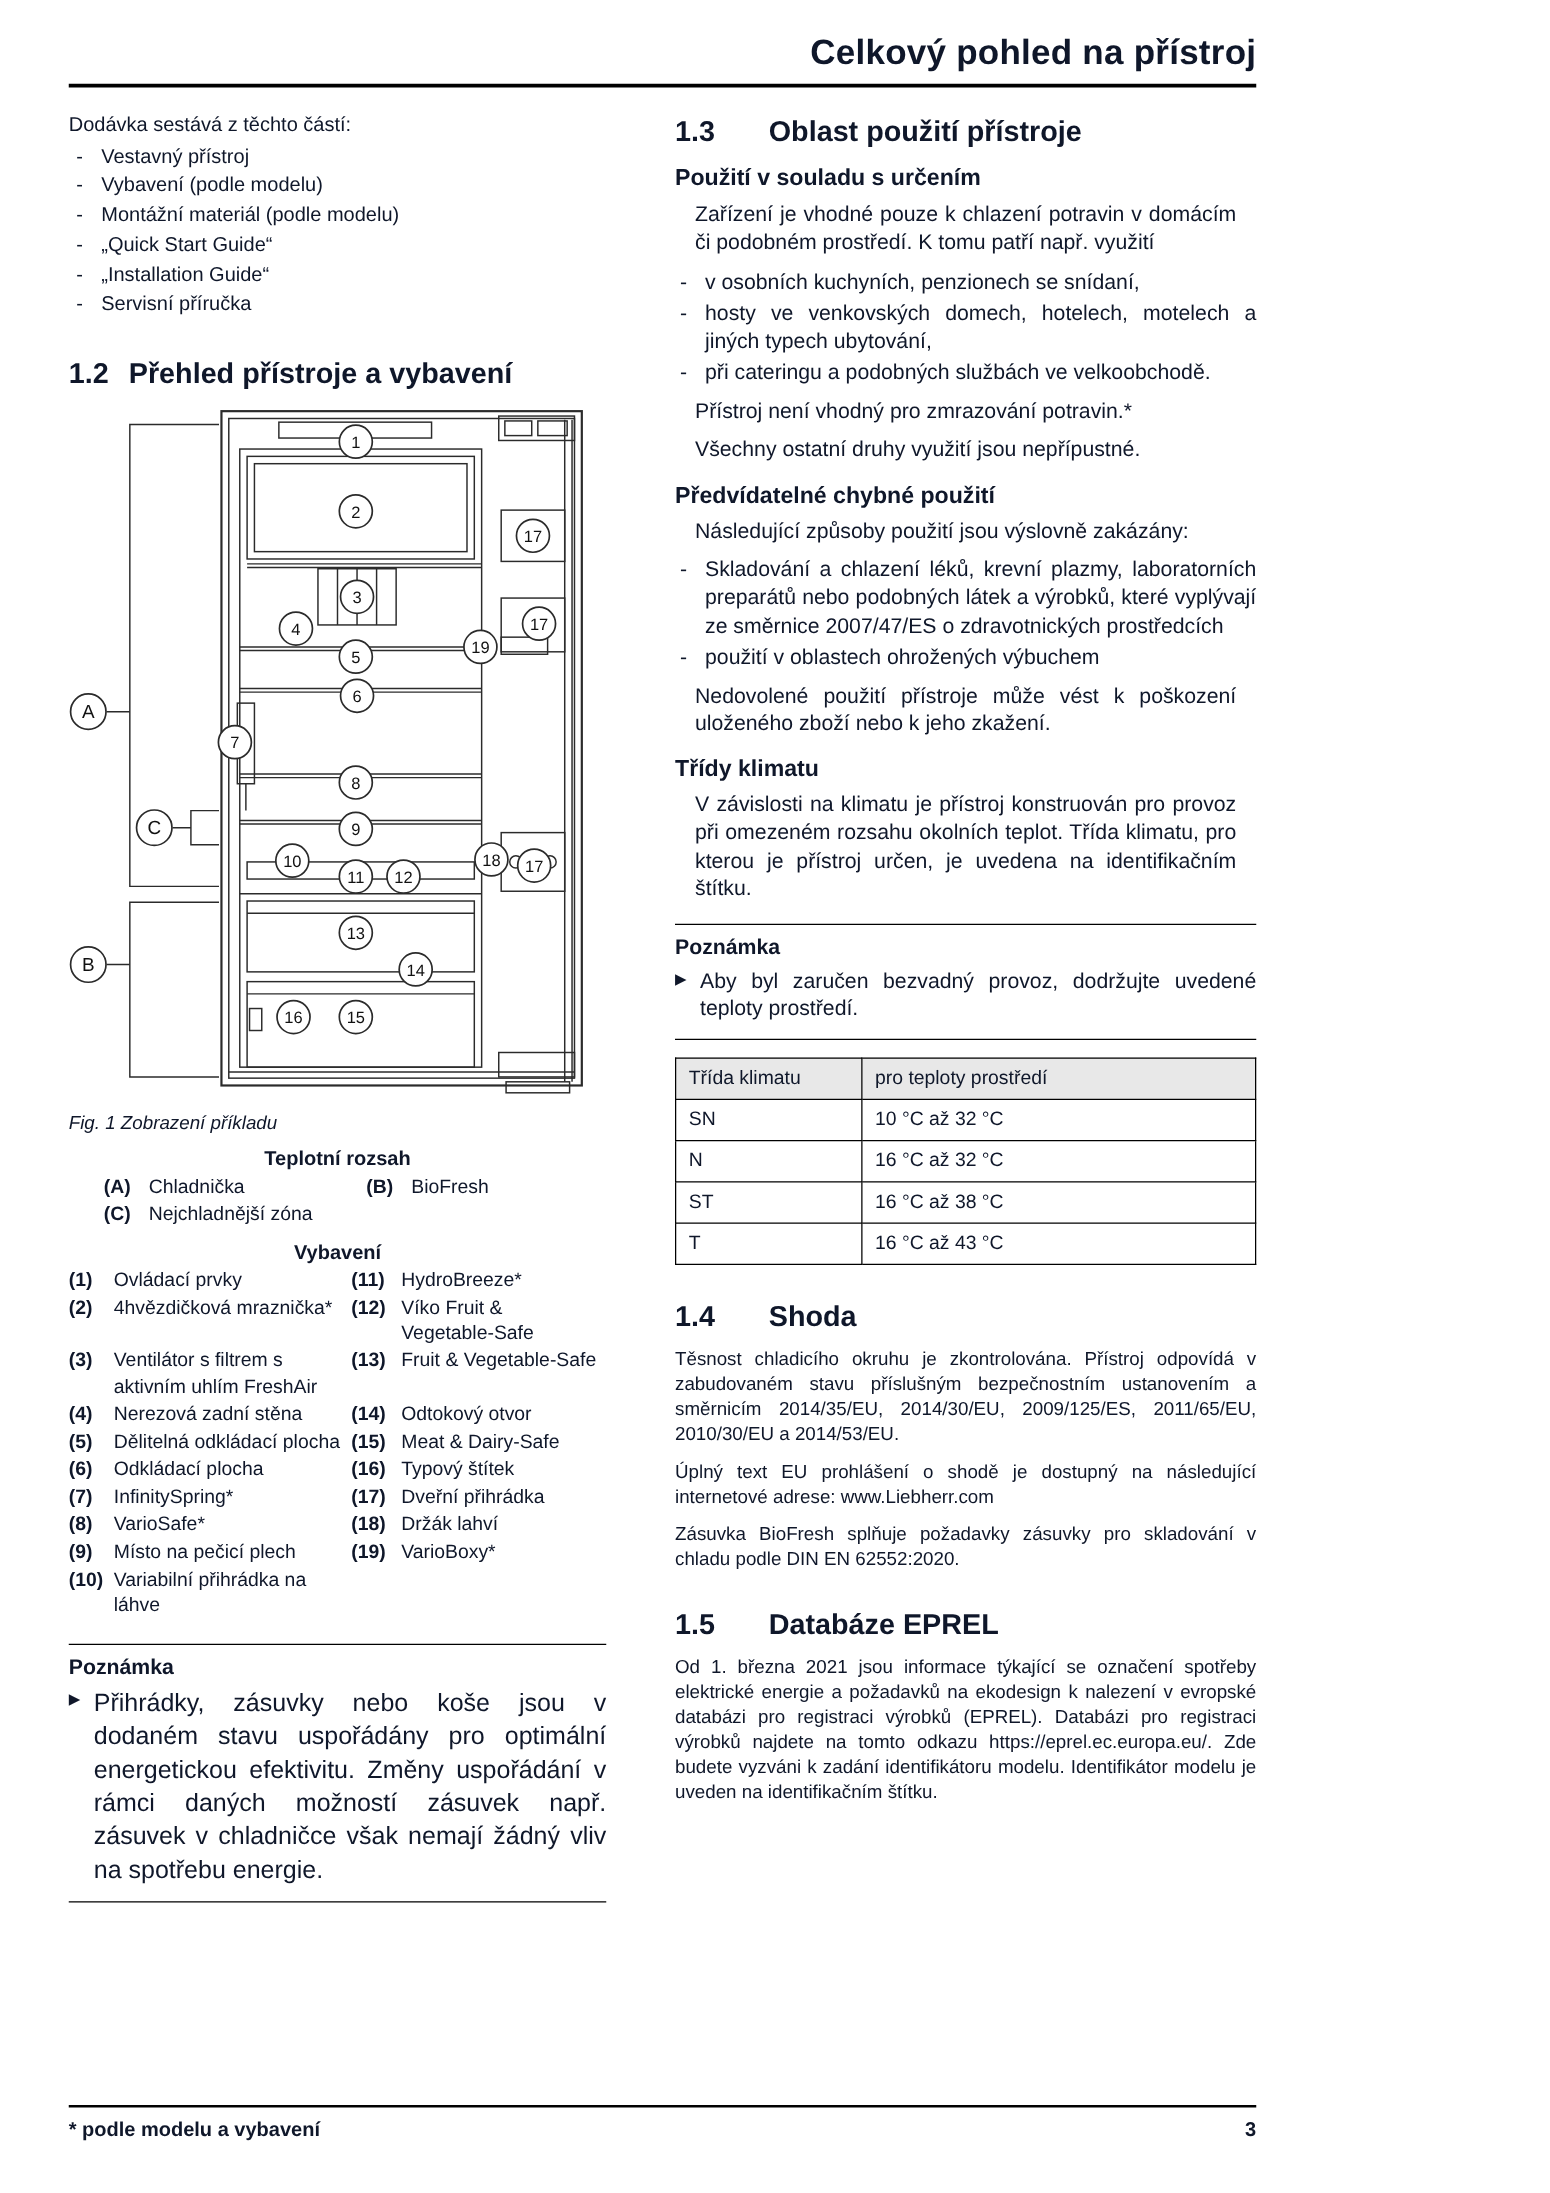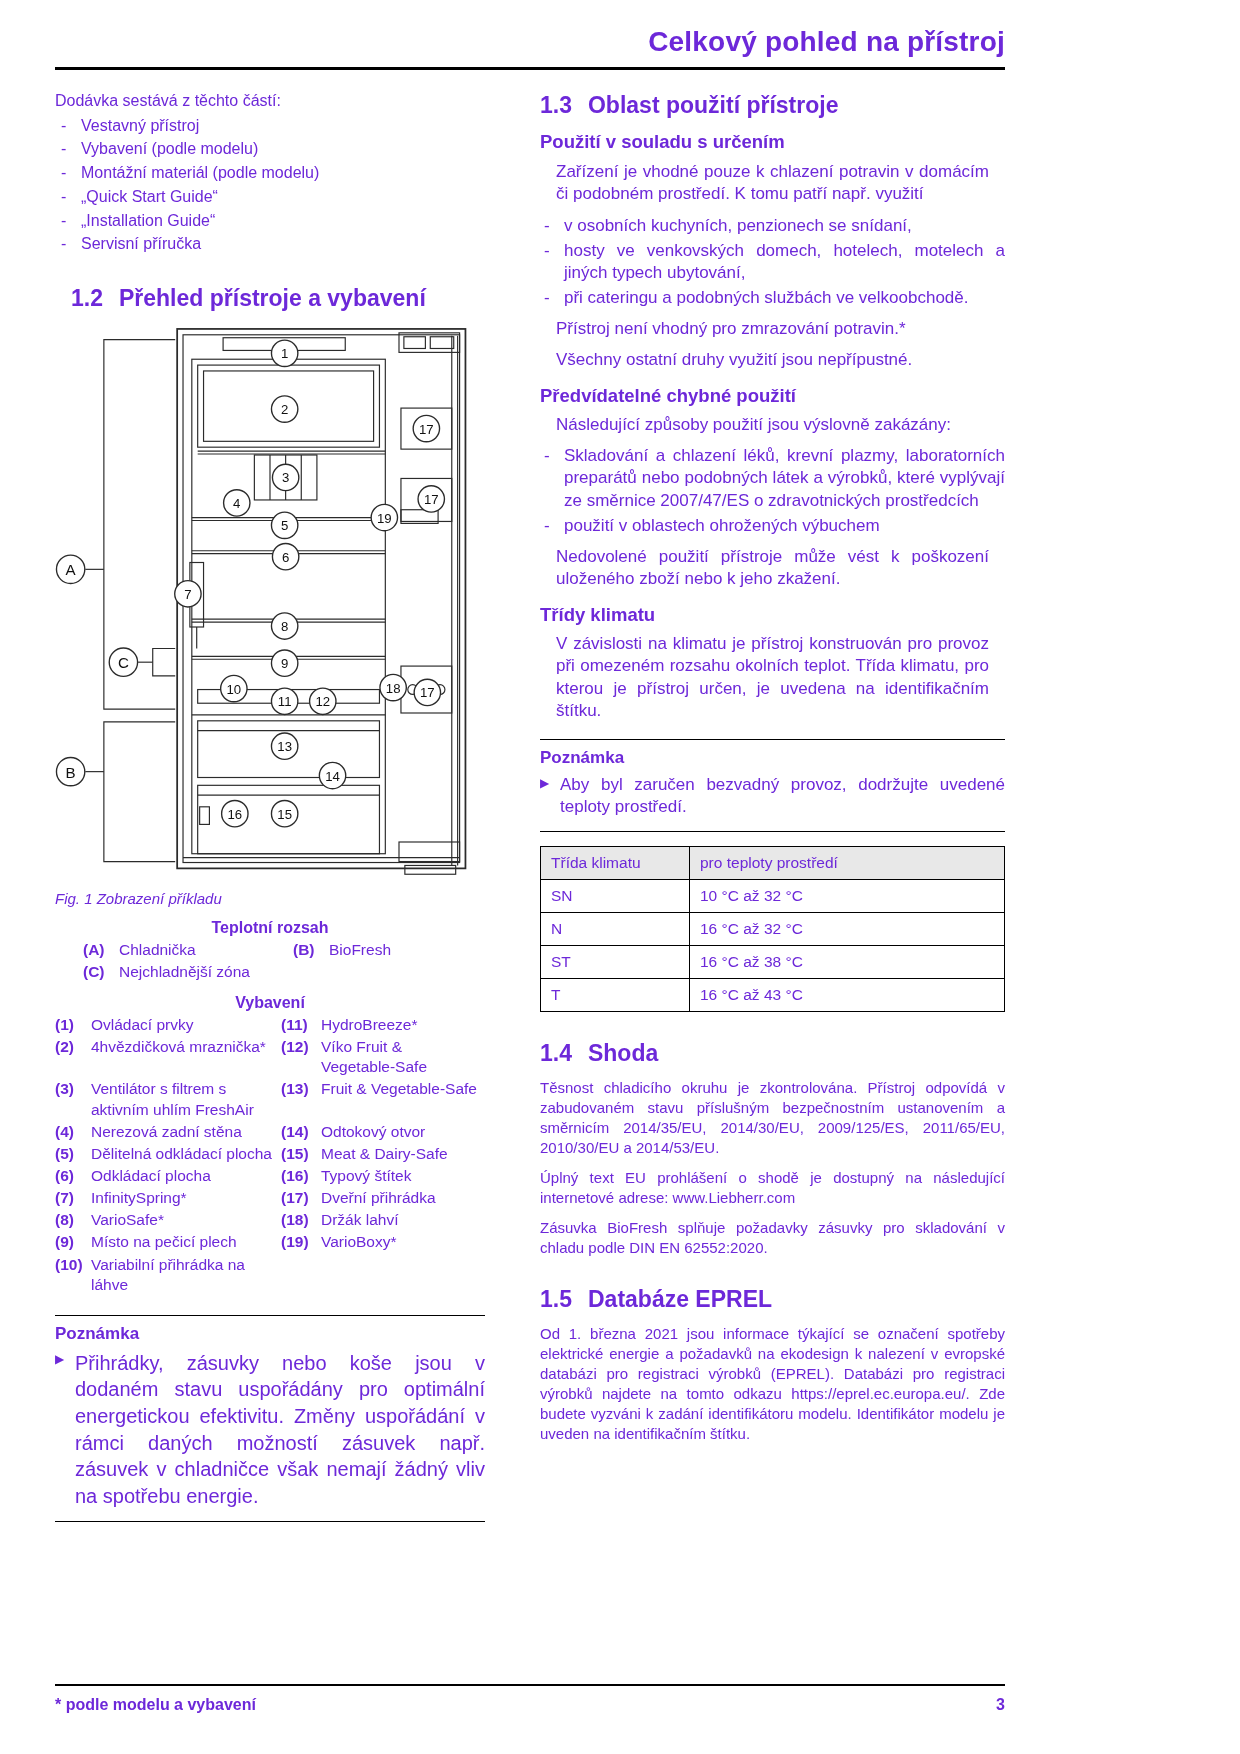--- a/index.html
+++ b/index.html
@@ -1,35 +1,35 @@
 <!DOCTYPE html>
 <html lang="cs"><head>
 <meta charset="utf-8">
 <style>
   html,body{margin:0;padding:0;background:#fff;}
   .page{position:relative;width:1240px;height:1754px;background:#fff;overflow:hidden;
-        font-family:"Liberation Sans",sans-serif;color:#6d28d9;}
+        font-family:"Liberation Sans",sans-serif;color:#0f172a;}
   .content{position:absolute;left:55px;top:26px;width:950px;}
 
   
   .page-header{border-bottom:3px solid #000;padding-bottom:9px;margin-bottom:20px;}
   .page-header h1{margin:0;font-size:28px;font-weight:bold;text-align:right;letter-spacing:.2px;}
 
   
   .cols{display:flex;gap:55px;align-items:flex-start;}
   .col-left{width:430px;flex:0 0 430px;}
   .col-right{width:465px;flex:0 0 465px;}
 
   
   .intro{font-size:16px;line-height:1.35;margin:0 0 3px;}
   .dash-list{list-style:none;margin:2px 0 0 4px;padding:0;}
   .dash-list li{position:relative;padding-left:22px;font-size:16px;line-height:1.36;margin-bottom:2px;}
   .dash-list li::before{content:"-";position:absolute;left:2px;}
 
-  .section-heading{display:flex;margin:30px 16px 14px;font-size:23px;font-weight:bold;line-height:1.15;}
+  .section-heading{display:flex;margin:30px 0 14px;font-size:23px;font-weight:bold;line-height:1.15;}
   .section-heading .h-num{margin-right:16px;}
 
   
   .figure-wrap{margin-top:4px;}
   .figure-wrap svg{display:block;width:430px;height:auto;}
   .fig-draw{stroke:#2b2b2b;fill:none;stroke-width:1.2;}
   .fig-draw .thick{stroke-width:1.8;}
   #fig-callouts circle{fill:#fff;stroke:#2b2b2b;stroke-width:1.4;}
   #fig-callouts text{font-family:"Liberation Sans",sans-serif;font-size:13.5px;fill:#111;
                      text-anchor:middle;dominant-baseline:central;}
@@ -44,21 +44,21 @@
   .temp-grid{padding-left:28px;}
   .temp-grid .pair-row{grid-template-columns:36px 174px 36px 1fr;}
 
   
   .note{border-top:1.5px solid #000;border-bottom:1.5px solid #000;padding:8px 0 12px;margin-top:20px;}
   .note-title{font-weight:bold;font-size:17px;margin:0 0 6px;}
   .note-text{position:relative;padding-left:20px;font-size:20px;line-height:1.33;margin:0;text-align:justify;}
   .note-text::before{content:"▶";position:absolute;left:0;top:2px;font-size:12px;}
 
   
-  .col-right .section-heading{margin:2px 0 12px;}
+  .col-right .section-heading{margin:2px 0 12px;gap:27px;}
   .col-right .section-heading.spaced{margin-top:28px;}
   .sub-heading{font-size:18.5px;font-weight:bold;margin:13px 0 7px;line-height:1.2;}
   .body-text{font-size:17px;line-height:1.32;text-align:justify;margin:0 16px 9px;}
   .body-text-sm{font-size:15px;line-height:1.33;text-align:justify;margin:0 0 10px;}
   .dash-list.rt li{font-size:17px;line-height:1.3;padding-left:24px;text-align:justify;margin-bottom:3px;}
   .dash-list.rt{margin:0 0 9px 0;}
   .dash-list.rt li::before{left:4px;}
   .note.rt{margin:16px 0 14px;}
   .note.rt .note-text{font-size:17px;}
 

